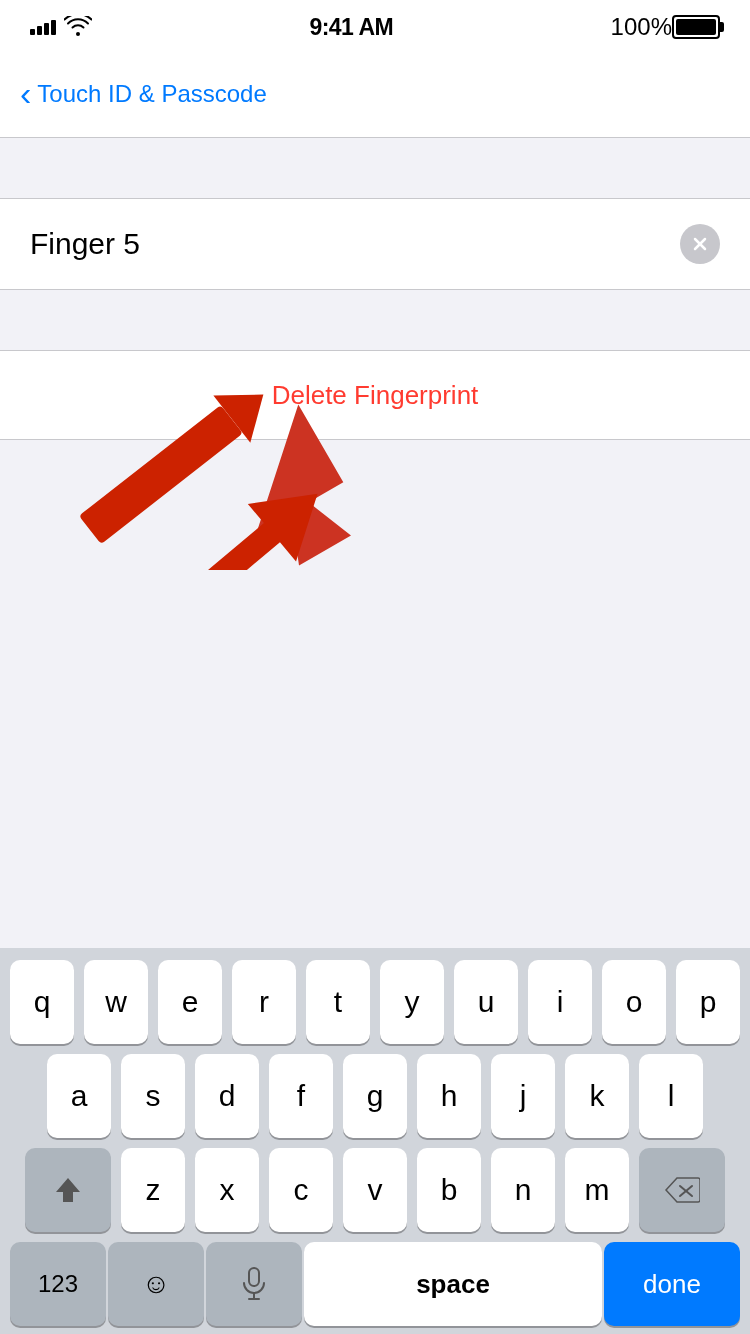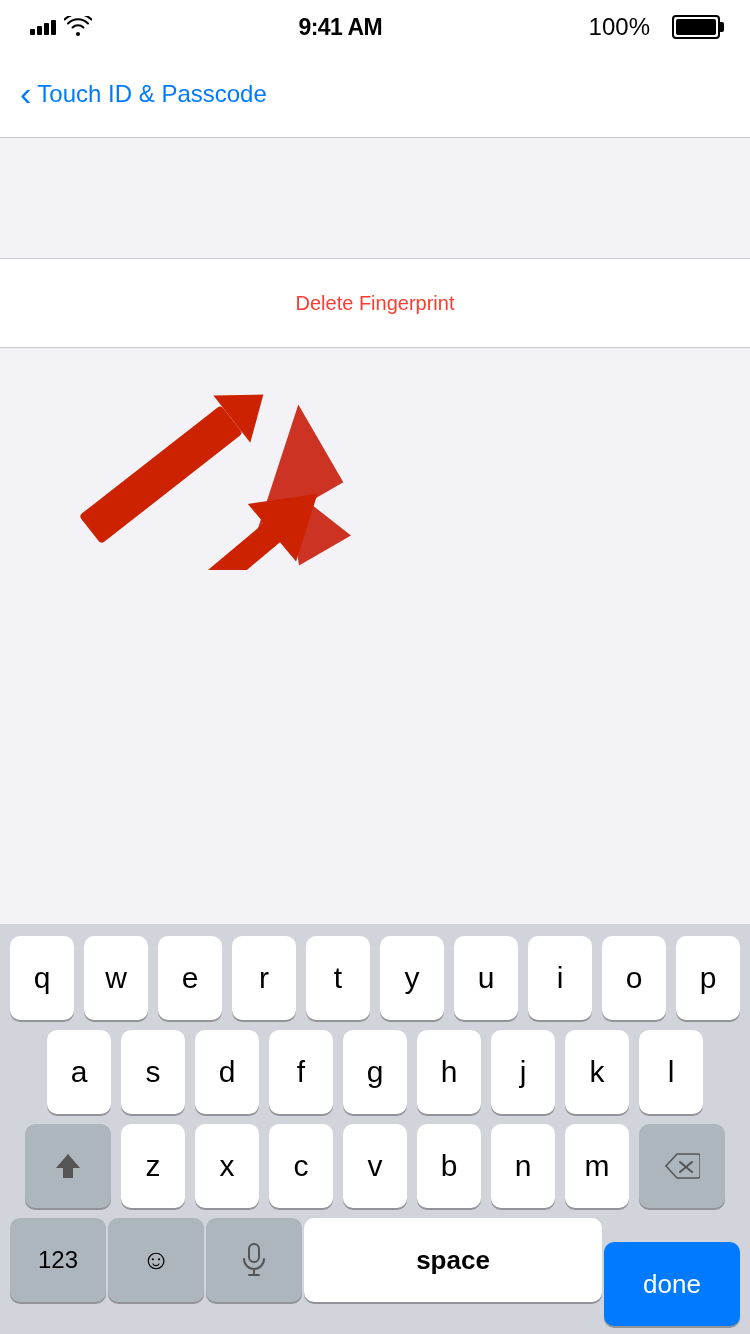--- a/index.html
+++ b/index.html
@@ -47,21 +47,21 @@
       line-height: 1;
     }
     .status-center {
       font-size: 23px;
       font-weight: 600;
       letter-spacing: -0.5px;
     }
     .status-right {
       display: flex;
       align-items: center;
-      gap: 22px;
+      gap: 0;
       font-size: 24px;
       font-weight: 500;
     }
     .battery-container {
       display: flex;
       align-items: center;
       gap: 4px;
     }
     .battery-icon {
       width: 48px;
@@ -169,21 +169,21 @@
       background: #fff;
       border-top: 1px solid #c8c8cc;
       border-bottom: 1px solid #c8c8cc;
       height: 90px;
       display: flex;
       align-items: center;
       justify-content: center;
       cursor: pointer;
     }
     .delete-label {
-      font-size: 20px;
+      font-size: 26px;
       color: #ff3b30;
     }
 
     
     .arrow-container {
       position: absolute;
       top: 390px;
       left: 60px;
       width: 320px;
       height: 180px;
@@ -256,21 +256,20 @@
       font-size: 26px;
       font-weight: bold;
     }
     .key-done {
       width: 136px;
       height: 84px;
       background: #007aff;
       color: #fff;
       font-size: 26px;
       border-radius: 10px;
-      margin-top: 24px;
     }
     .keyboard-bottom-row {
       display: flex;
       gap: 2px;
       padding: 0 2px;
     }
   </style>
 </head>
 <body>
 
@@ -306,20 +305,31 @@
   <div class="back-button">
     <span class="back-chevron">‹</span>
     <span class="nav-title">Touch ID &amp; Passcode</span>
   </div>
 </div>
 
 <div class="settings-area">
 
   <div style="height:30px; background:#f2f2f7;"></div>
 
+  <div class="section-row">
+    <div class="finger-row">
+      <input class="finger-input" type="text" value="Finger 5" style="">
+      <div class="clear-btn">
+        <svg width="18" height="18" viewBox="0 0 18 18" fill="none">
+          <line x1="4" y1="4" x2="14" y2="14" stroke="#fff" stroke-width="2.5" stroke-linecap="round"></line>
+          <line x1="14" y1="4" x2="4" y2="14" stroke="#fff" stroke-width="2.5" stroke-linecap="round"></line>
+        </svg>
+      </div>
+    </div>
+  </div>
 
   <div class="section-gap"></div>
 
   <div class="delete-row">
     <span class="delete-label">Delete Fingerprint</span>
   </div>
 
 </div>
 
 <div class="arrow-container">

